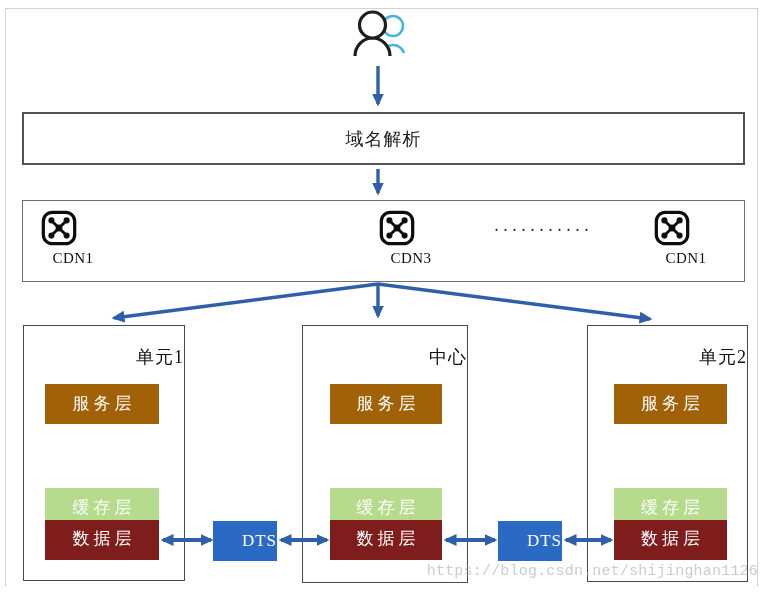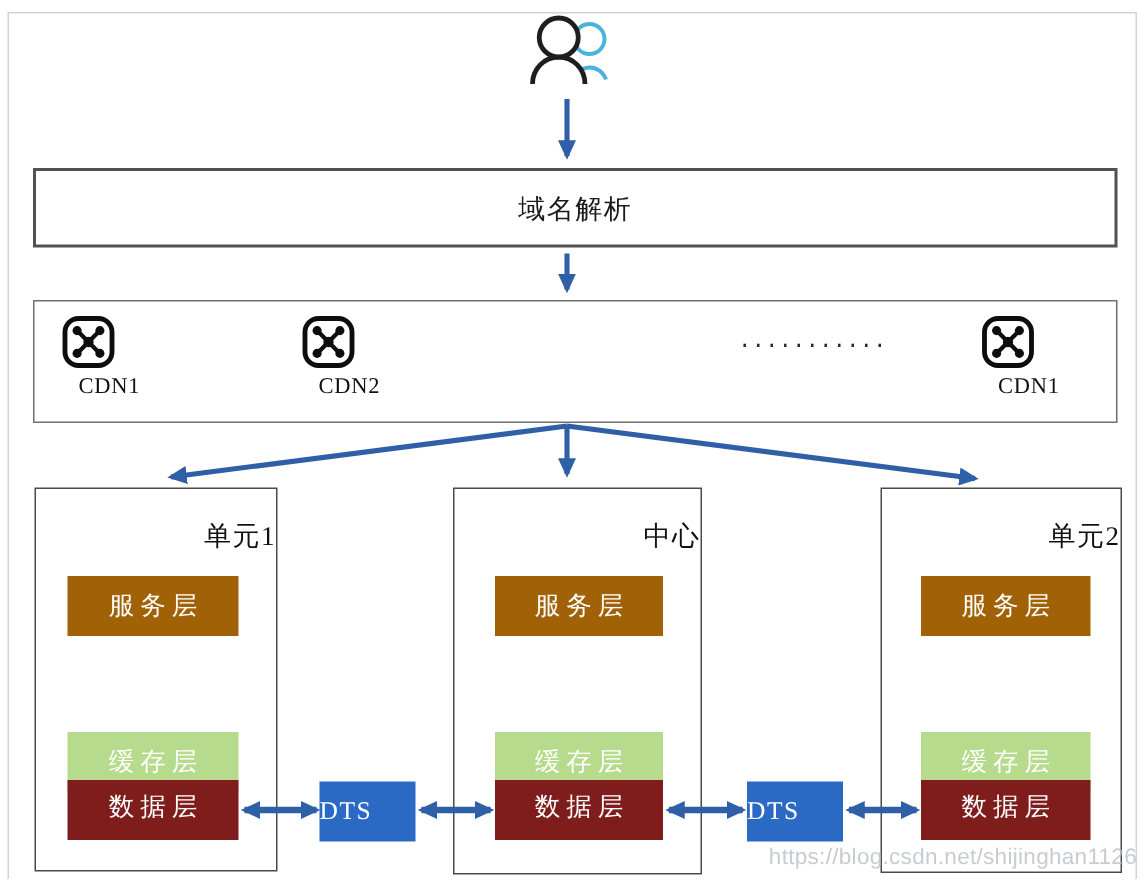--- a/index.html
+++ b/index.html
@@ -44,26 +44,26 @@
   .layer {
     position:absolute; height:40px; line-height:40px; z-index:3;
     text-align:center; color:#ffffff; font-size:17px;
     letter-spacing:4px; text-indent:4px;
   }
   .layer-service { background:#a16207; }
   .layer-cache   { background:#b7db8d;margin-top:36px; }
   .layer-data    { background:#7f1d1d;font-family:Liberation Mono, monospace; }
   .dts-box {
     position:absolute; top:521px; width:64px; height:40px; background:#2b6ac4; z-index:3;
-    color:#ffffff; display:flex; align-items:center; justify-content:flex-start;
+    color:#ffffff; display:flex; align-items:center; justify-content:flex-end;
     font-size:17px; letter-spacing:1px;
   }
   .watermark {
     position:absolute; top:563px; right:5px; z-index:8;
-    font-family:Liberation Sans, sans-serif;
+    font-family:Liberation Mono, monospace;
     font-size:15px; color:rgba(178,184,191,0.72); letter-spacing:0.2px;
   }
 </style>
 </head>
 <body>
 
 <div id="stage">
 
   <div class="frame"></div>
 
@@ -95,40 +95,40 @@
         <circle cx="12" cy="12" r="3.2"></circle>
           <circle cx="28" cy="12" r="3.2"></circle>
         <circle cx="12" cy="28" r="3.2"></circle>
           <circle cx="28" cy="28" r="3.2"></circle>
         <circle cx="20" cy="20" r="3.6"></circle>
       </g>
     </svg>
     <div class="cdn-label">CDN1</div>
   </div>
 
-  <div class="cdn-item" style="left:181px">
+
+  <div class="cdn-item" style="left:359px">
     <svg width="38" height="38" viewBox="0 0 40 40">
       <rect x="3.5" y="3.5" width="33" height="33" rx="9.5" fill="none" stroke="#0d0d0d" stroke-width="3.4"></rect>
       <g stroke="#0d0d0d" stroke-width="3">
         <line x1="20" y1="20" x2="12" y2="12"></line>
           <line x1="20" y1="20" x2="28" y2="12"></line>
         <line x1="20" y1="20" x2="12" y2="28"></line>
           <line x1="20" y1="20" x2="28" y2="28"></line>
       </g>
       <g fill="#0d0d0d">
         <circle cx="12" cy="12" r="3.2"></circle>
           <circle cx="28" cy="12" r="3.2"></circle>
         <circle cx="12" cy="28" r="3.2"></circle>
           <circle cx="28" cy="28" r="3.2"></circle>
         <circle cx="20" cy="20" r="3.6"></circle>
       </g>
     </svg>
-    <div class="cdn-label">CDN2</div>
-  </div>
-
+    <div class="cdn-label">CDN3</div>
+  </div>
 
   <div class="cdn-ellipsis">......................</div>
 
   <div class="cdn-item" style="left:634px">
     <svg width="38" height="38" viewBox="0 0 40 40">
       <rect x="3.5" y="3.5" width="33" height="33" rx="9.5" fill="none" stroke="#0d0d0d" stroke-width="3.4"></rect>
       <g stroke="#0d0d0d" stroke-width="3">
         <line x1="20" y1="20" x2="12" y2="12"></line>
           <line x1="20" y1="20" x2="28" y2="12"></line>
         <line x1="20" y1="20" x2="12" y2="28"></line>

